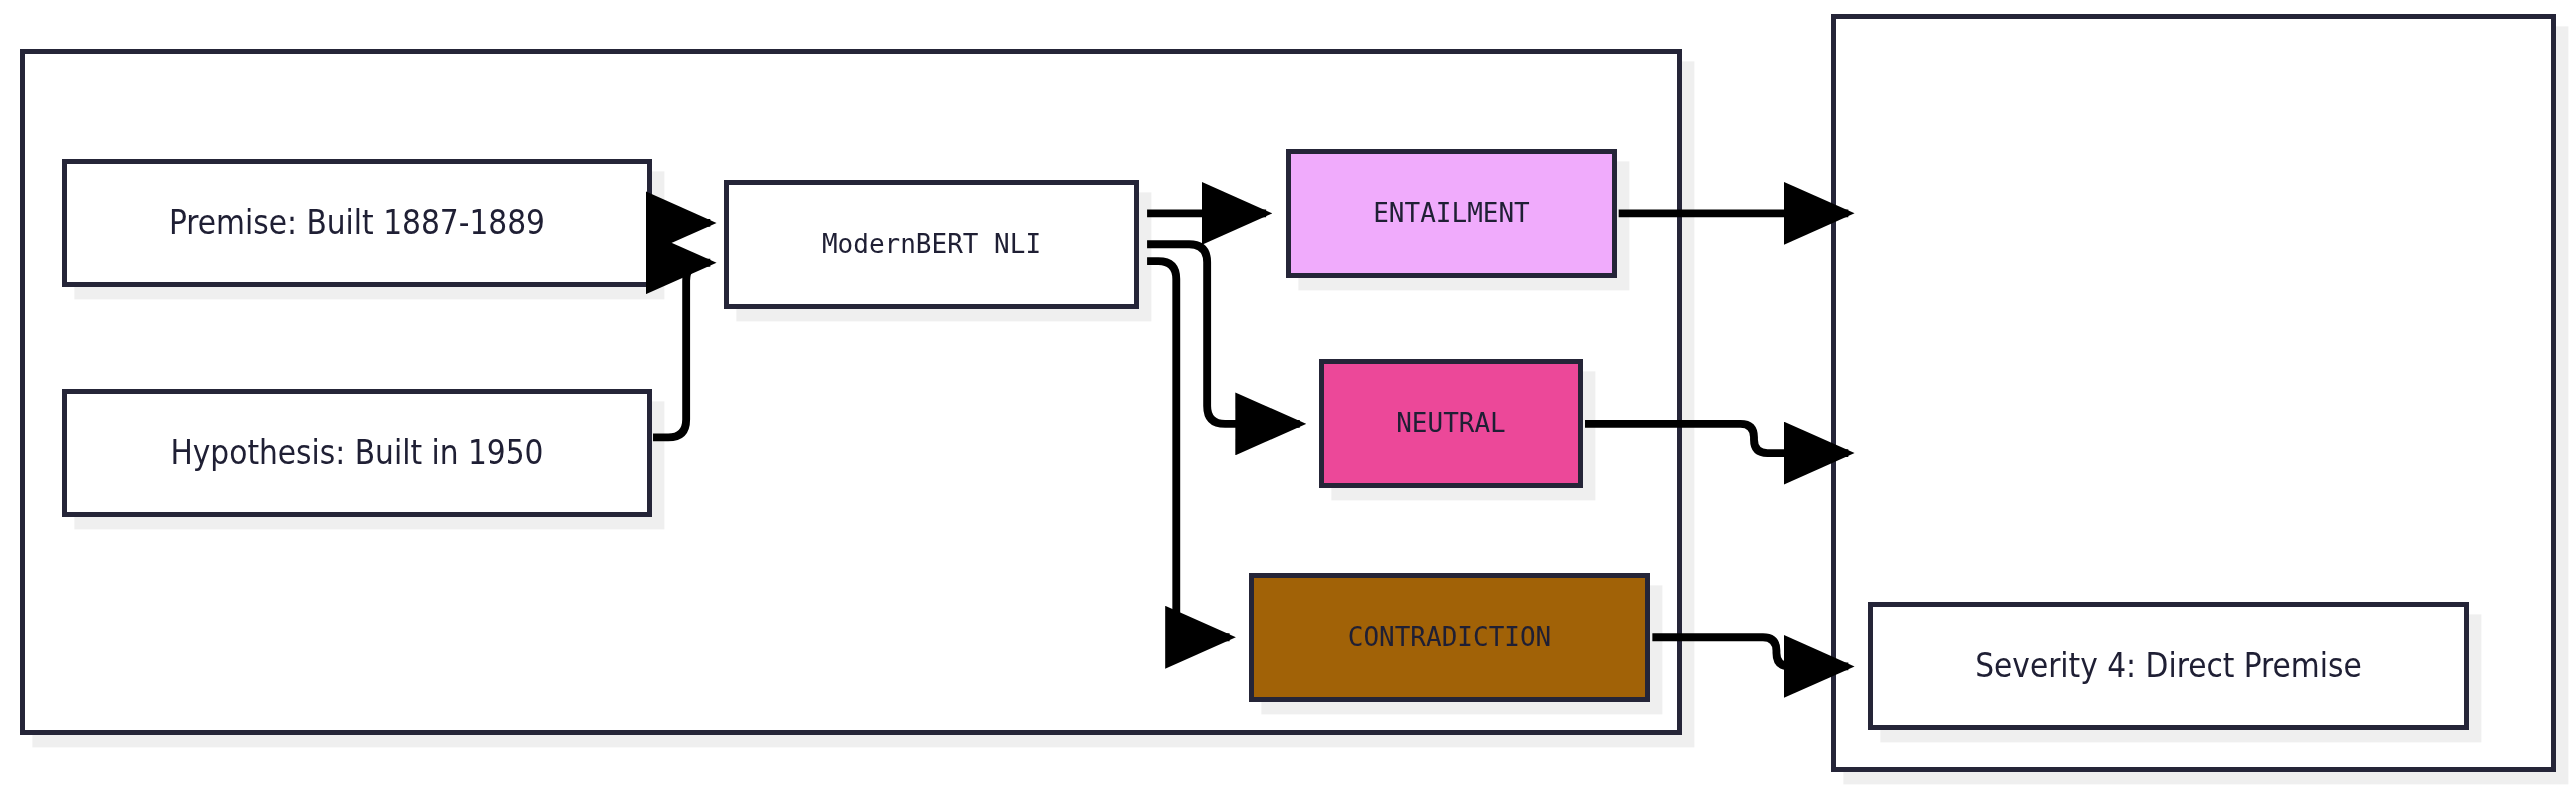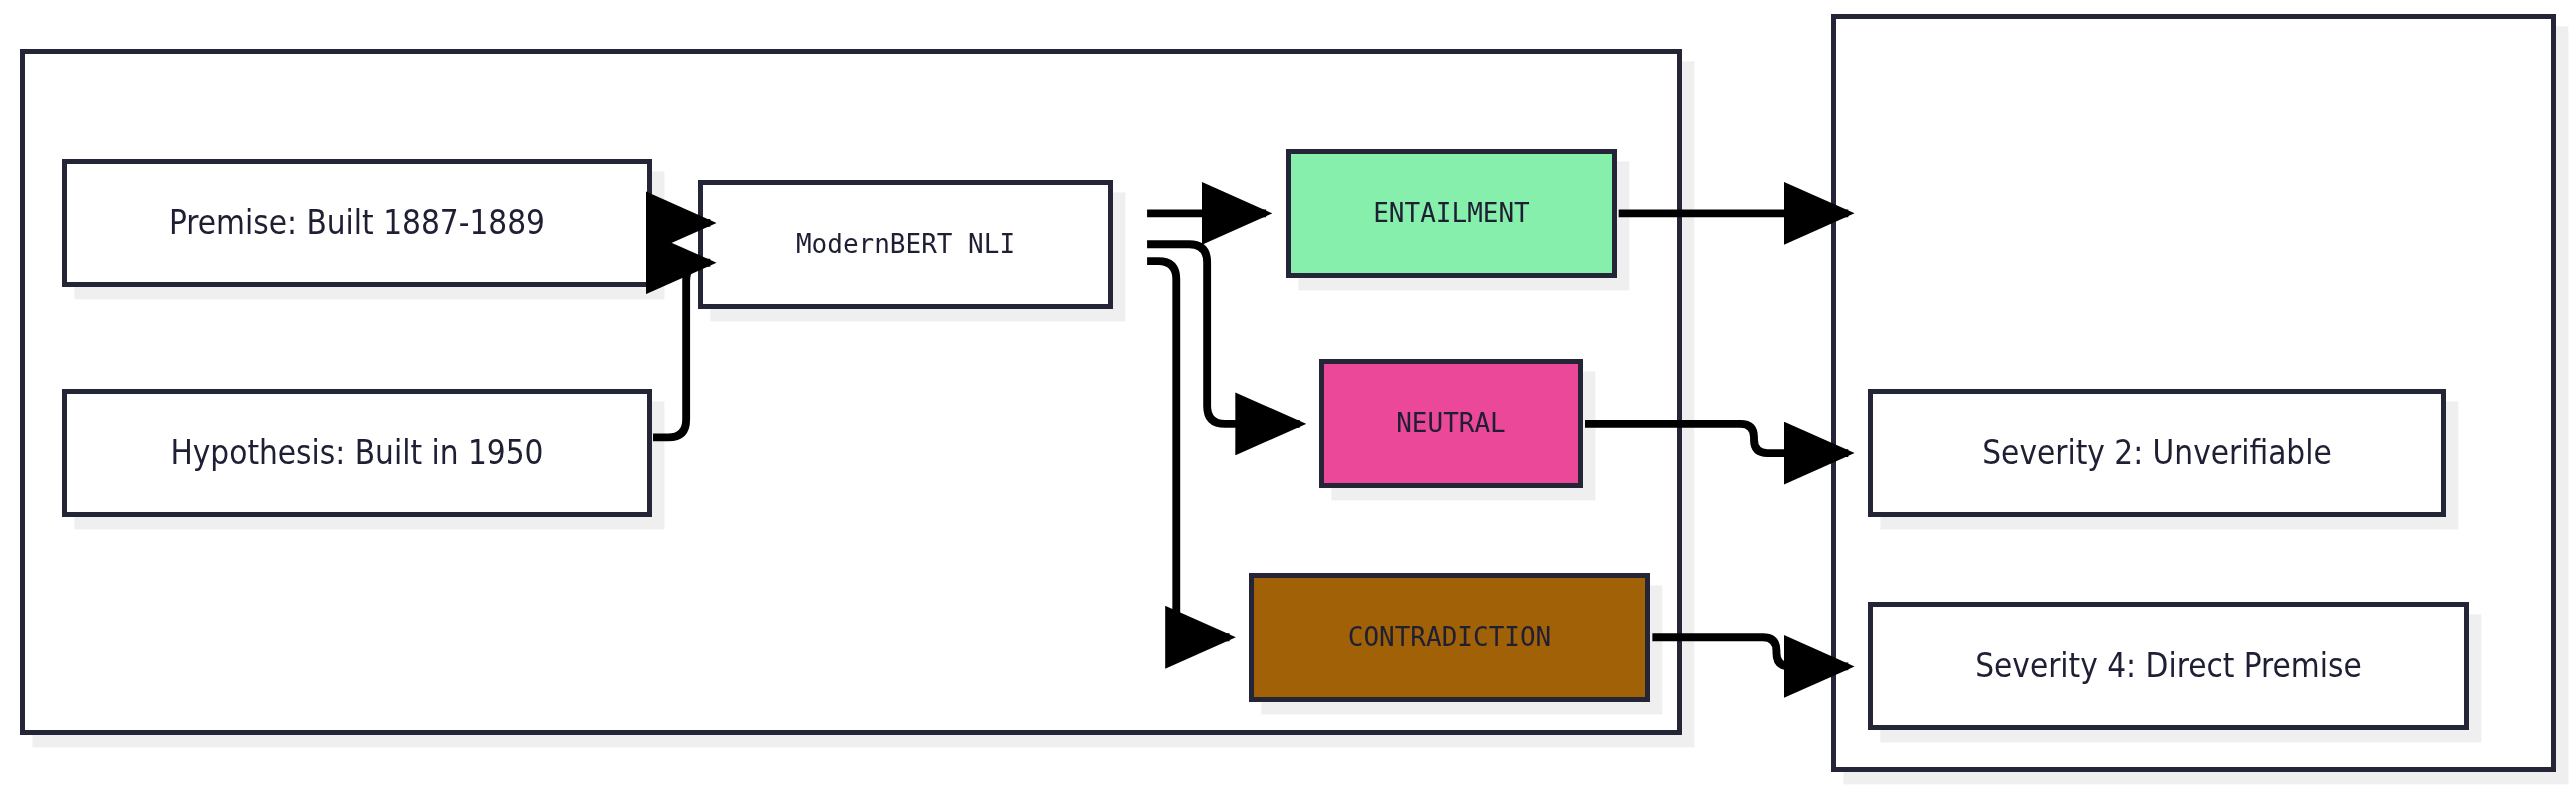--- a/index.html
+++ b/index.html
@@ -61,21 +61,21 @@
     font-size: 33px;
     line-height: 1.42;
     padding: 0 14.6px;
     z-index: 3;
   }
   .node.mono {
     font-family: "DejaVu Sans Mono", "Liberation Mono", monospace;
     font-size: 26px;
     letter-spacing: 0px;
   }
-  .node.green  { background: #86efac; }
+  .node.green  { background: #f0abfc; }
   .node.yellow { background: #ec4899; }
   .node.pink   { background: #a16207; }
 </style>
 </head>
 <body>
 
 <div id="stage">
 
   <div class="cluster" id="cluster-nli" style="left:19.7px; top:49px; width:1662px; height:686px;">
   </div>
@@ -106,27 +106,26 @@
 
     <path d="M2823,755 L3100,755 Q3124,755 3124,779 L3124,783 Q3124,807 3148,807 L3292,807" fill="none" stroke="#000000" stroke-width="14" marker-end="url(#arrow)"></path>
 
     <path d="M2943,1135 L3140,1135 Q3164,1135 3164,1159 L3164,1163 Q3164,1187 3188,1187 L3292,1187" fill="none" stroke="#000000" stroke-width="14" marker-end="url(#arrow)"></path>
   </svg>
 
   <div class="node" style="left:62px; top:159px; width:590px; height:128px;">Premise: Built 1887-1889</div>
 
   <div class="node" style="left:62px; top:389px; width:590px; height:128px;">Hypothesis: Built in 1950</div>
 
-  <div class="node mono" style="left:698px; top:180px; width:415px; height:129px;">ModernBERT NLI</div>
+  <div class="node mono" style="left:724px; top:180px; width:415px; height:129px;">ModernBERT NLI</div>
 
   <div class="node mono green" style="left:1286px; top:149px; width:331px; height:129px;">ENTAILMENT</div>
 
   <div class="node mono yellow" style="left:1319px; top:359px; width:264px; height:129px;">NEUTRAL</div>
 
   <div class="node mono pink" style="left:1249px; top:573px; width:401px; height:129px;">CONTRADICTION</div>
 
 
-  <div class="node" style="left:1868px; top:389px; width:578px; height:128px;">Severity 2: Unverifiable</div>
 
   <div class="node" style="left:1868px; top:602px; width:601px; height:128px;">Severity 4: Direct Premise</div>
 
 </div>
 
 
 </body></html>

